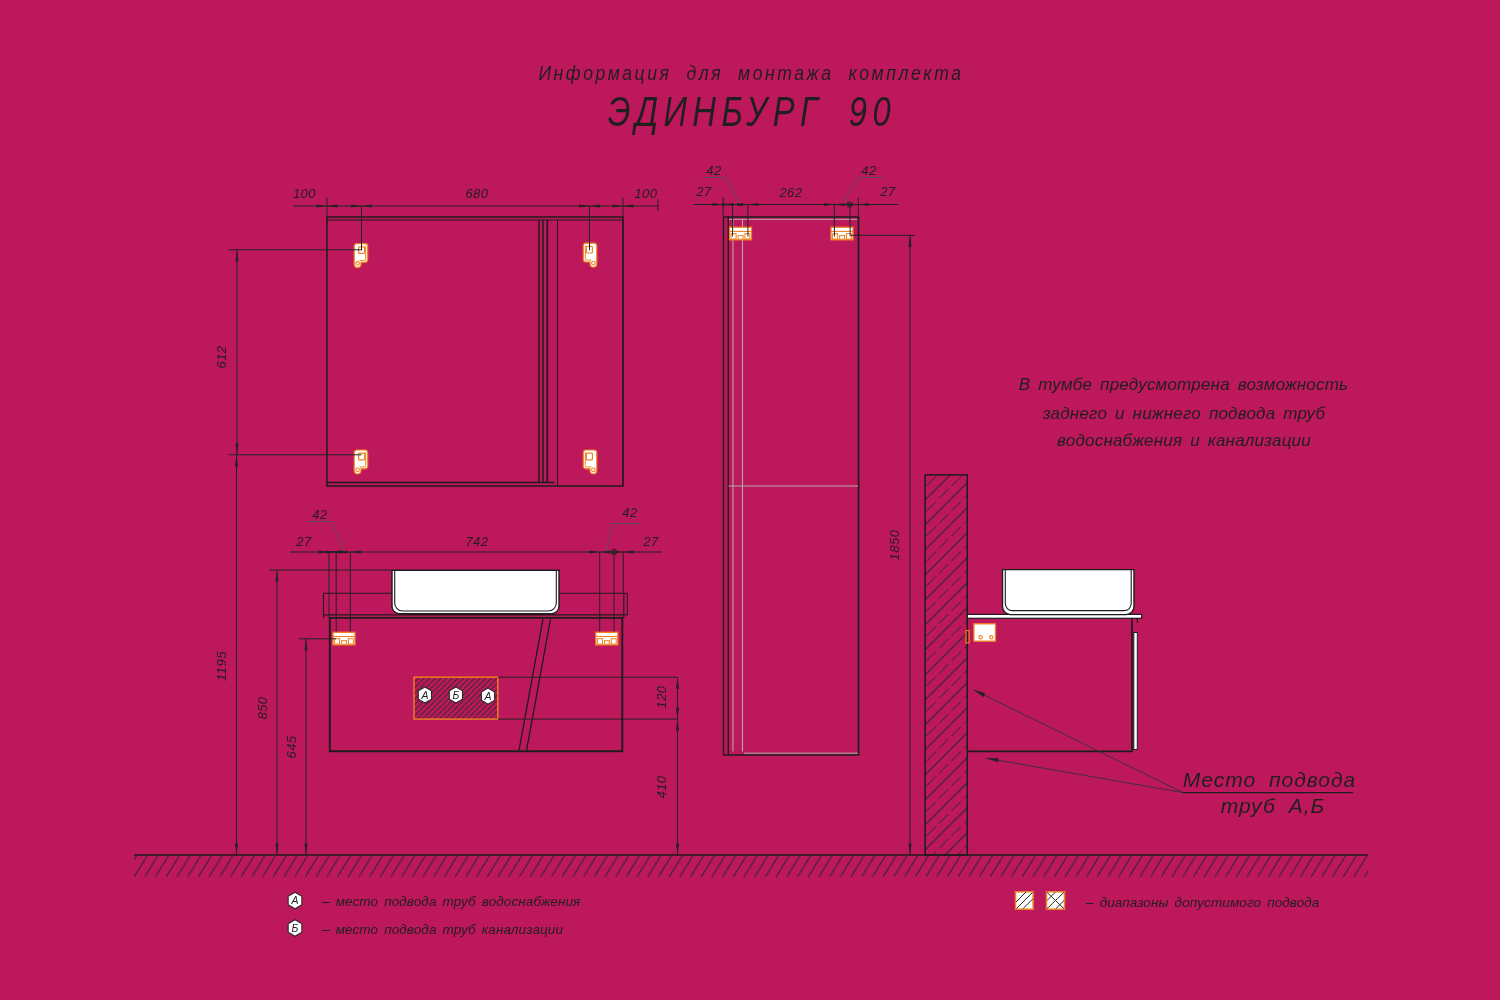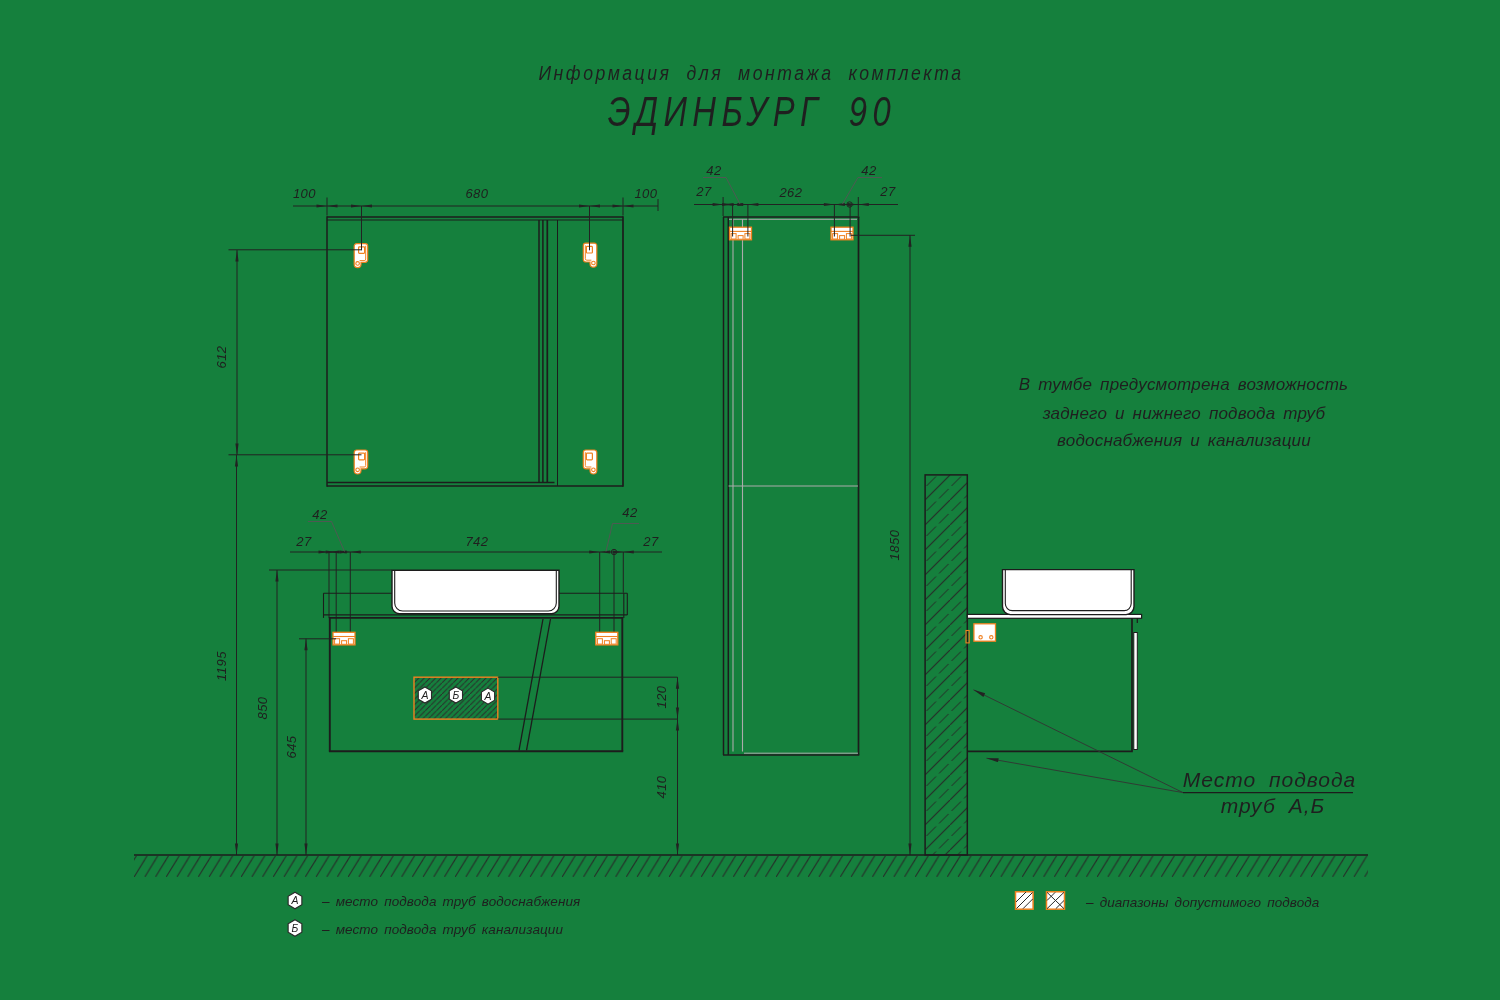--- a/index.html
+++ b/index.html
@@ -1,16 +1,16 @@
 <!DOCTYPE html>
 <html><head>
 <meta charset="utf-8">
 <style>
   html,body{margin:0;padding:0;background:#ffffff;}
-  .wrap{width:1500px;height:1000px;position:relative;background:#15803d;overflow:hidden;}
+  .wrap{width:1500px;height:1000px;position:relative;background:#be185d;overflow:hidden;}
   svg{display:block;}
   text{font-family:"Liberation Sans", sans-serif;font-style:italic;fill:#1f1f1f;}
   .dim{font-size:13px;letter-spacing:0.5px;}
   .hx{font-size:10.5px;}
   .big{font-size:42px;letter-spacing:7px;word-spacing:14px;}
   .t1{font-size:21px;letter-spacing:3px;word-spacing:9px;}
   .note{font-size:17px;letter-spacing:0.2px;word-spacing:3px;}
   .leg{font-size:13.5px;letter-spacing:0.1px;word-spacing:2.2px;}
   .lead{font-size:21px;letter-spacing:1px;word-spacing:6px;}
 </style>

